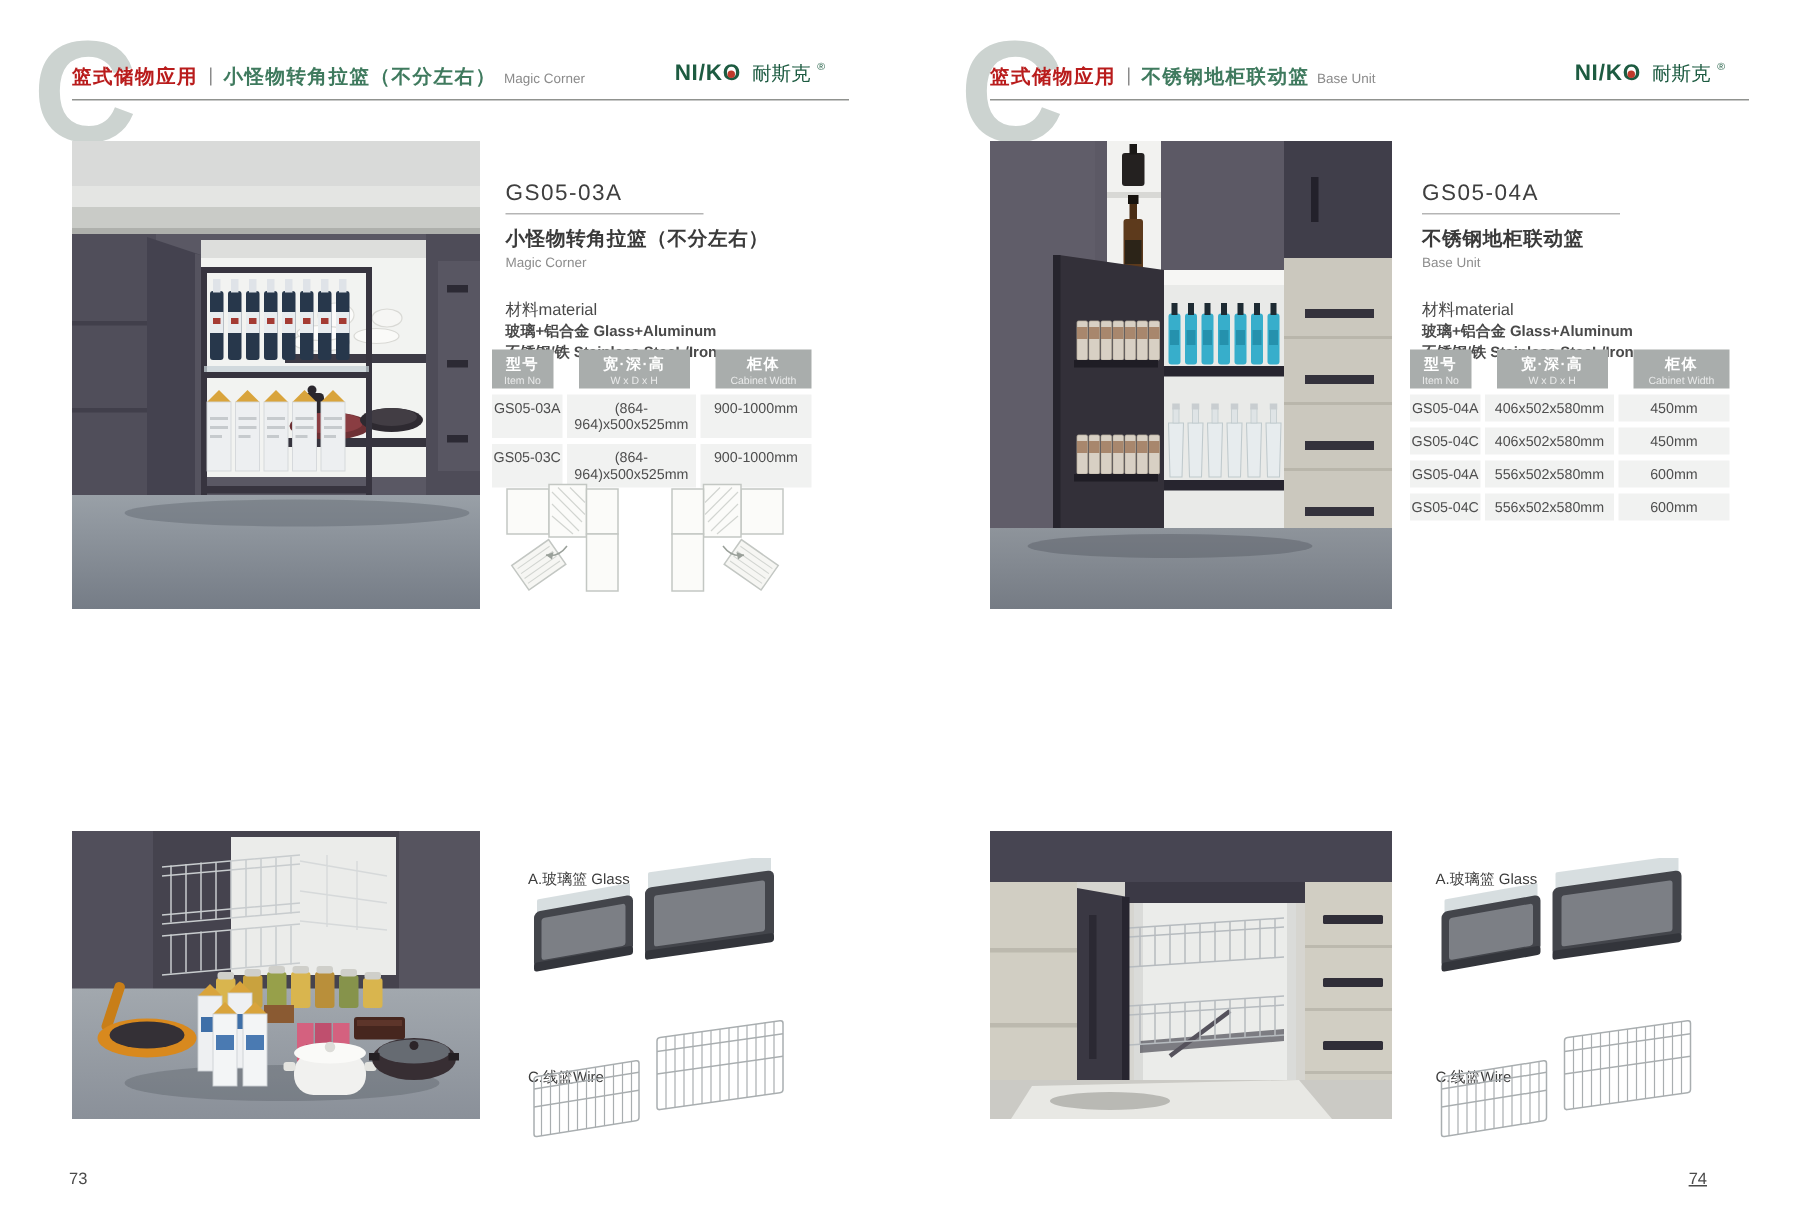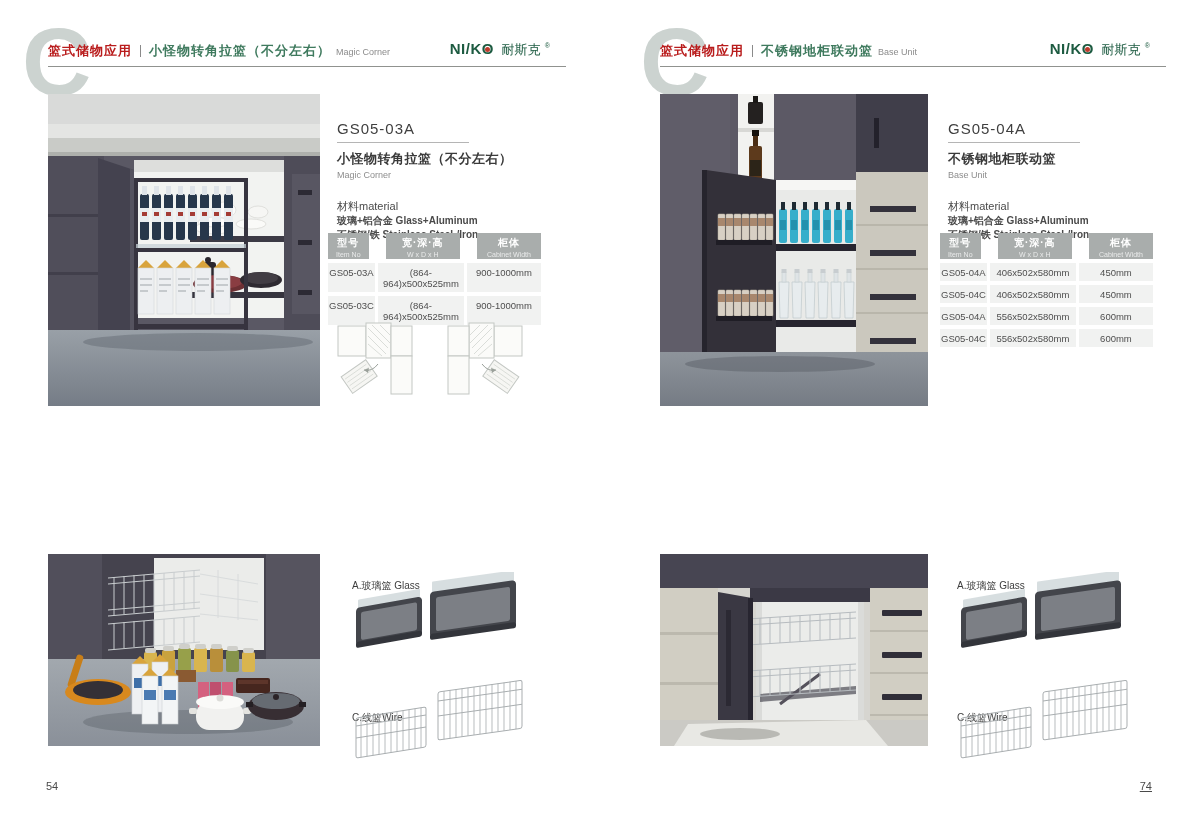--- a/index.html
+++ b/index.html
@@ -64,21 +64,21 @@
 
   
   .sublabel { position:absolute; left:352px; font-size:10px; color:#3c3c3c;margin-top:19px; }
   .page-r .sublabel { left:357px; }
   .lg { top:560px; } .lw { top:692px; }
   .sub-glass { position:absolute; left:352px; top:572px; width:170px; height:84px; }
   .sub-wire  { position:absolute; left:350px; top:678px; width:175px; height:86px; }
   .page-r .sub-glass { left:357px; } .page-r .sub-wire { left:355px; }
 
   .pageno { position:absolute; left:46px; top:780px; font-size:11px; color:#4a4a4a; }
-  .page-r .pageno { left:auto; right:48px;text-decoration:underline; }
+  .page-r .pageno { left:auto; right:62px;text-decoration:underline; }
 </style>
 </head>
 <body>
 
 <div class="page page-l">
   <div class="wm">C</div>
 
   <div class="hdr">
     <span class="hdr-cat">篮式储物应用</span>
     <span class="hdr-sep"></span>
@@ -337,21 +337,21 @@
       <path d="M0,8 L70,8 M0,20 L70,20"></path>
       <path d="M5,0 L5,40 M11,0 L11,40 M17,0 L17,40 M23,0 L23,40 M29,0 L29,40 M35,0 L35,40 M41,0 L41,40 M47,0 L47,40 M53,0 L53,40 M59,0 L59,40 M65,0 L65,40" stroke-width="0.8"></path>
     </g>
     <g transform="translate(88,14) skewY(-8)" stroke="#a9aeb0" fill="none" stroke-width="1">
       <rect x="0" y="0" width="84" height="48" rx="2"></rect>
       <path d="M0,9 L84,9 M0,24 L84,24"></path>
       <path d="M6,0 L6,48 M12,0 L12,48 M18,0 L18,48 M24,0 L24,48 M30,0 L30,48 M36,0 L36,48 M42,0 L42,48 M48,0 L48,48 M54,0 L54,48 M60,0 L60,48 M66,0 L66,48 M72,0 L72,48 M78,0 L78,48" stroke-width="0.8"></path>
     </g>
   </svg>
 
-  <div class="pageno">54</div>
+  <div class="pageno">73</div>
 </div>
 
 <div class="page page-r">
   <div class="wm">C</div>
 
   <div class="hdr">
     <span class="hdr-cat">篮式储物应用</span>
     <span class="hdr-sep"></span>
     <span class="hdr-cn">不锈钢地柜联动篮</span>
     <span class="hdr-en">Base Unit</span>

